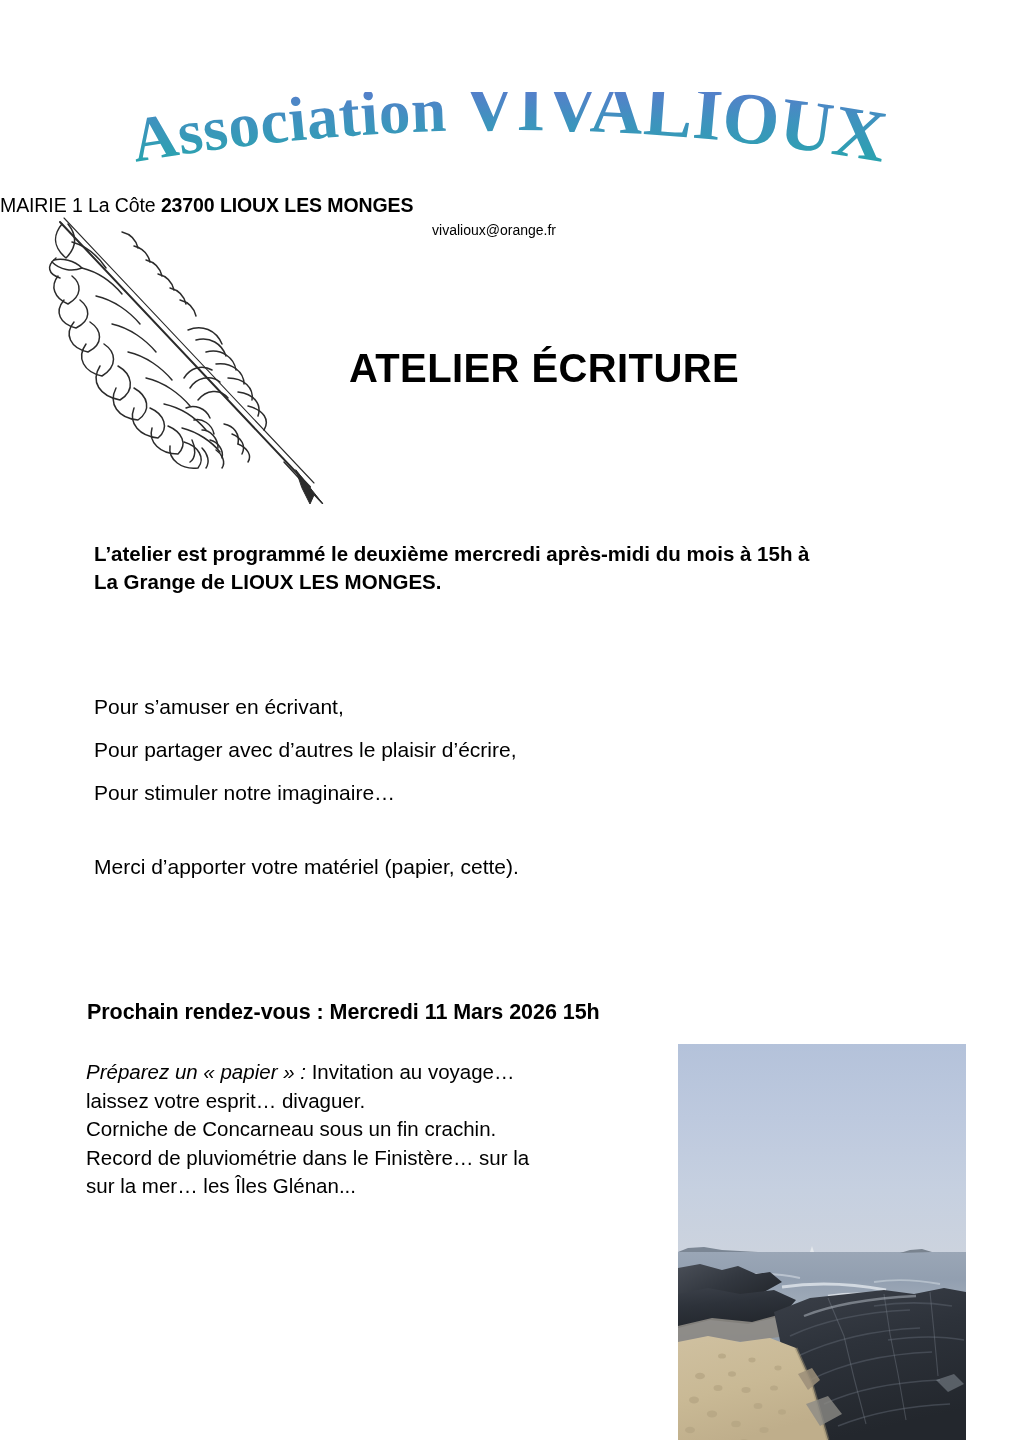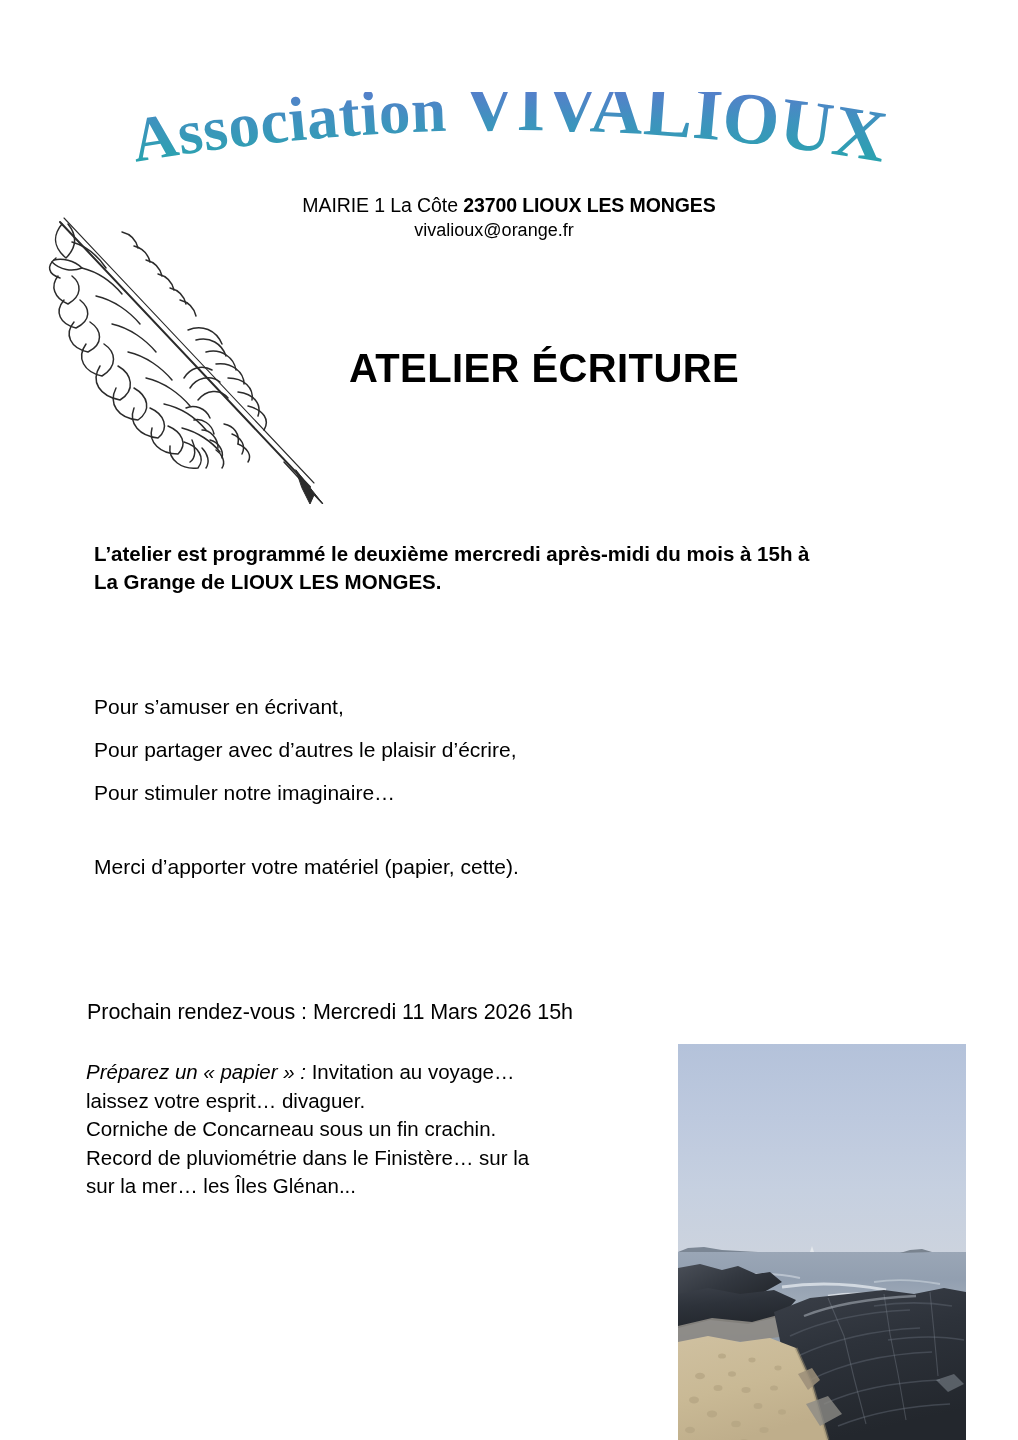--- a/index.html
+++ b/index.html
@@ -35,35 +35,35 @@
     font-family: "Liberation Serif", "DejaVu Serif", serif;
     font-weight: 700;
     letter-spacing: 0.5px;
   }
 
   #address-line {
     position: absolute;
     left: 0;
     top: 193px;
     width: 1018px;
-    text-align: center;
+    text-align: left;
     font-size: 19.5px;
     line-height: 25px;
     letter-spacing: -0.1px;
   }
   #address-line .bold {
     font-weight: bold;
   }
   #email-line {
     position: absolute;
     left: 0;
     top: 218px;
     width: 988px;
     text-align: center;
-    font-size: 18px;
+    font-size: 14px;
     line-height: 25px;
   }
 
   
   #feather-illustration {
     position: absolute;
     left: 38px;
     top: 212px;
     width: 320px;
     height: 302px;
@@ -114,21 +114,21 @@
     line-height: 43px;
     white-space: nowrap;
   }
 
   
   #next-meeting-heading {
     position: absolute;
     left: 87px;
     top: 1000px;
     font-size: 21.5px;
-    font-weight: normal;
+    font-weight: bold;
     letter-spacing: -0.05px;
     white-space: nowrap;
   }
 
   
   #prompt-block {
     position: absolute;
     left: 86px;
     top: 1058px;
     width: 580px;

